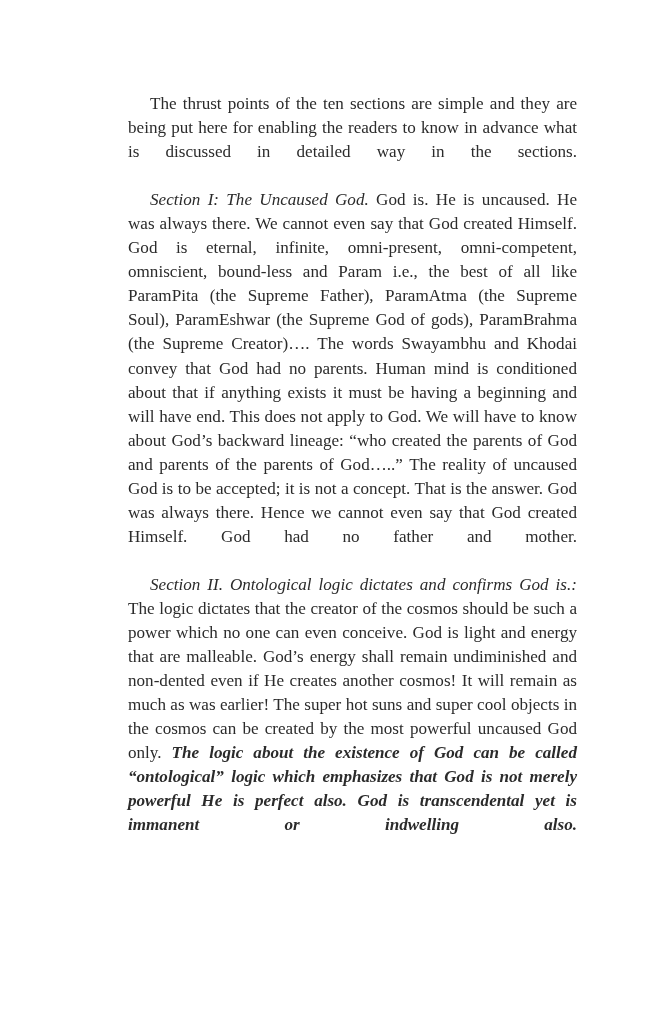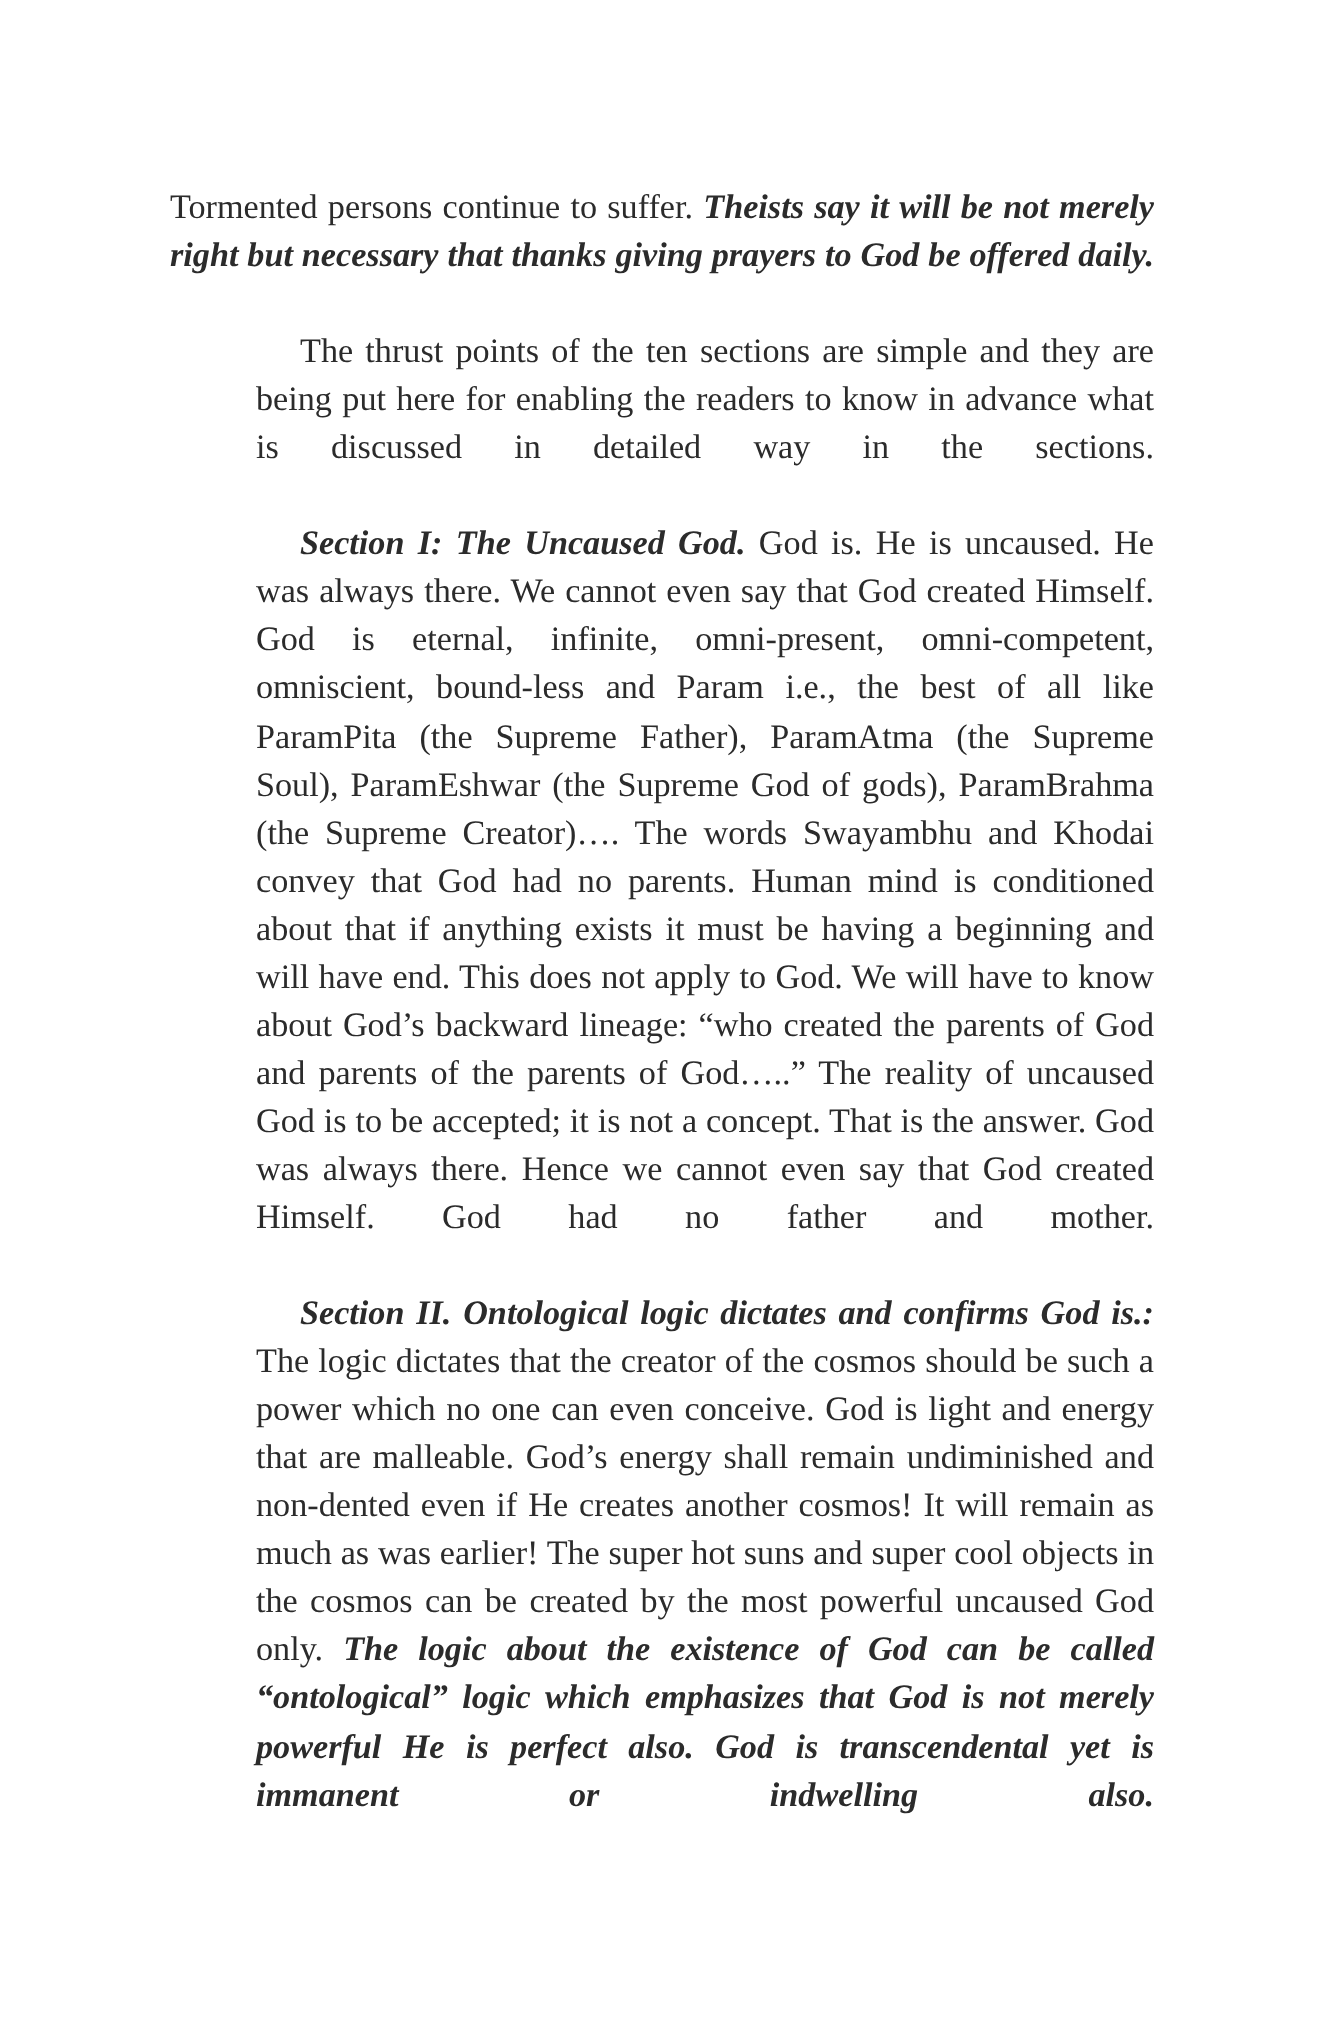--- a/index.html
+++ b/index.html
@@ -52,33 +52,30 @@
     display: inline-block;
     width: 100%;
   }
   .bi {
     font-weight: bold;
     font-style: italic;
   }
   .it {
   }
   .run-in {
-    font-weight: bold;
+    font-weight: normal;
     font-style: italic;
   }
 </style>
 </head>
 <body style="background: rgb(255, 255, 255);">
 
 <div class="page">
   <div class="text-column" style="color: rgb(43, 43, 43);">
 
-    <p class="para first">
-      <span>Tormented persons continue to suffer.  </span><span class="bi">Theists say it will be not merely right but necessary that thanks giving prayers to God be offered daily.</span>
-    </p>
 
     <p class="para indent">
       <span>The thrust points of the ten sections are simple and they are being put here for enabling the readers to know in advance what is discussed in detailed way in the sections.</span>
     </p>
 
     <p class="para indent">
       <span class="run-in">Section I: The Uncaused God.</span><span>  God is.  He is uncaused. He was always there. We cannot even say that God created Himself. God is eternal, infinite, omni-present, omni-competent, omniscient, bound-less and </span><span class="it">Param</span><span> i.e., the best of all like ParamPita (the Supreme Father), ParamAtma (the Supreme Soul), ParamEshwar (the Supreme God of gods), ParamBrahma (the Supreme Creator)…. The words Swayambhu and Khodai convey that God had no parents.  Human mind is conditioned about that if anything exists it must be having a beginning and will have end. This does not apply to God. We will have to know about God’s backward lineage: “who created the parents of God and parents of the parents of God…..”  The reality of uncaused God is to be accepted; it is not a concept. That is the answer. God was always there.  Hence we cannot even say that God created Himself. God had no father and mother.</span>
     </p>
 
     <p class="para indent">

